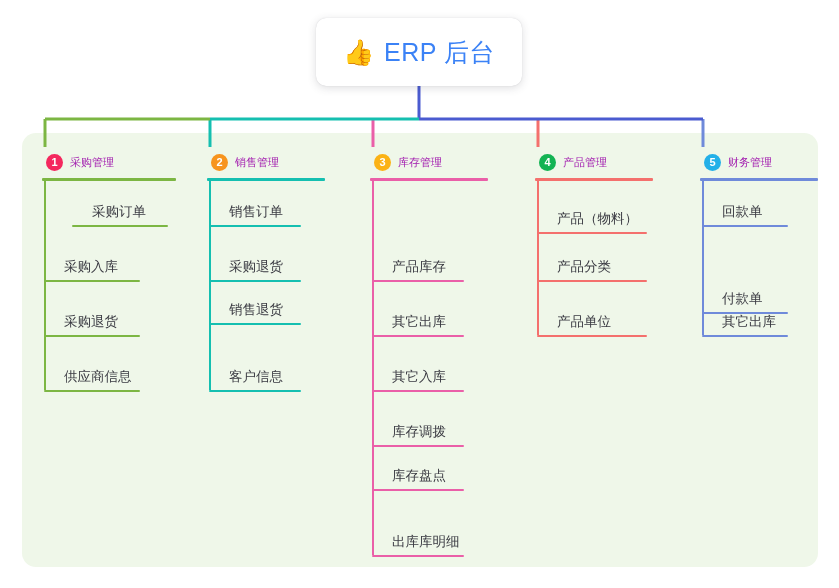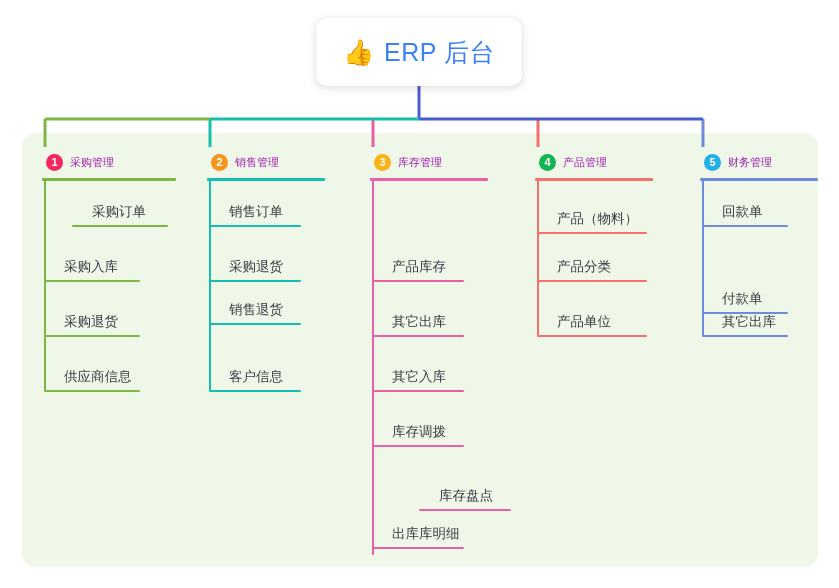--- a/index.html
+++ b/index.html
@@ -223,25 +223,25 @@
           <div class="leaf-rule" style="width: 92px; background: rgb(234, 95, 168);"></div>
         </div>
         <div class="leaf" style="top: 223px; width: 92px;">
           <span class="leaf-label">其它入库</span>
           <div class="leaf-rule" style="width: 92px; background: rgb(234, 95, 168);"></div>
         </div>
         <div class="leaf" style="top: 278px; width: 92px;">
           <span class="leaf-label">库存调拨</span>
           <div class="leaf-rule" style="width: 92px; background: rgb(234, 95, 168);"></div>
         </div>
-        <div class="leaf" style="top: 342px; width: 92px; margin-left: 47px;">
+        <div class="leaf" style="top: 322px; width: 92px;">
           <span class="leaf-label">库存盘点</span>
           <div class="leaf-rule" style="width: 92px; background: rgb(234, 95, 168);"></div>
         </div>
-        <div class="leaf" style="top: 380px; width: 92px;">
+        <div class="leaf" style="top: 388px; width: 92px;">
           <span class="leaf-label">出库库明细</span>
           <div class="leaf-rule" style="width: 92px; background: rgb(234, 95, 168);"></div>
         </div>
       </div>
       <div class="column" style="left: 523px; top: 145px;">
         <div class="col-head">
           <span class="badge" style="background: rgb(19, 179, 83);">4</span>
           <span class="head-label">产品管理</span>
         </div>
         <div class="head-rule" style="width: 118px; background: rgb(244, 112, 109);"></div>

